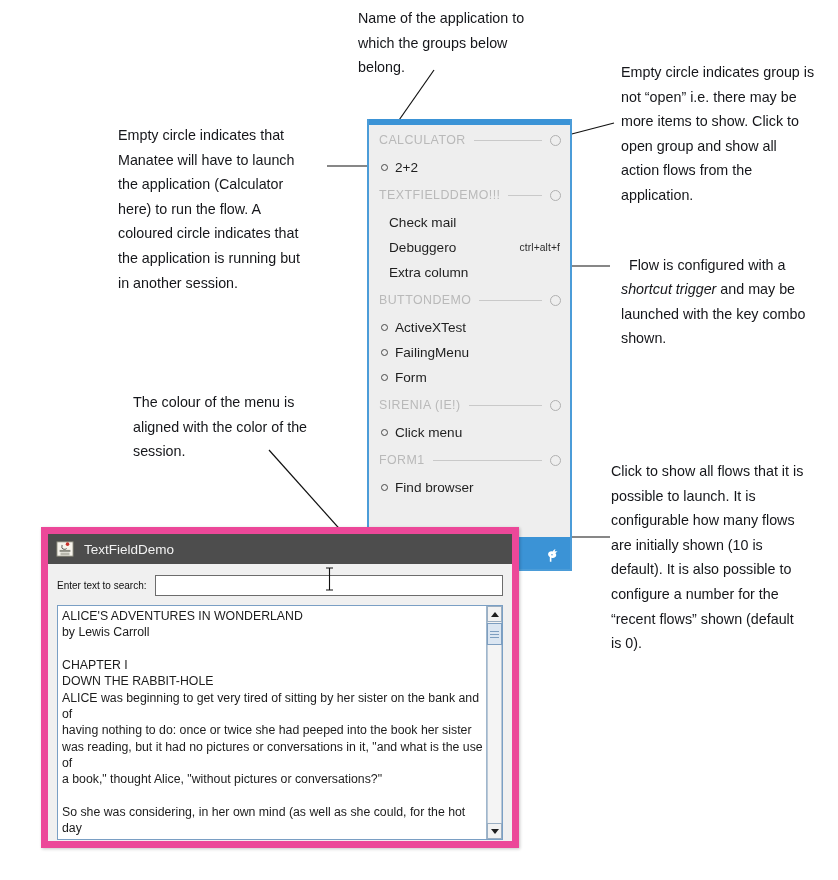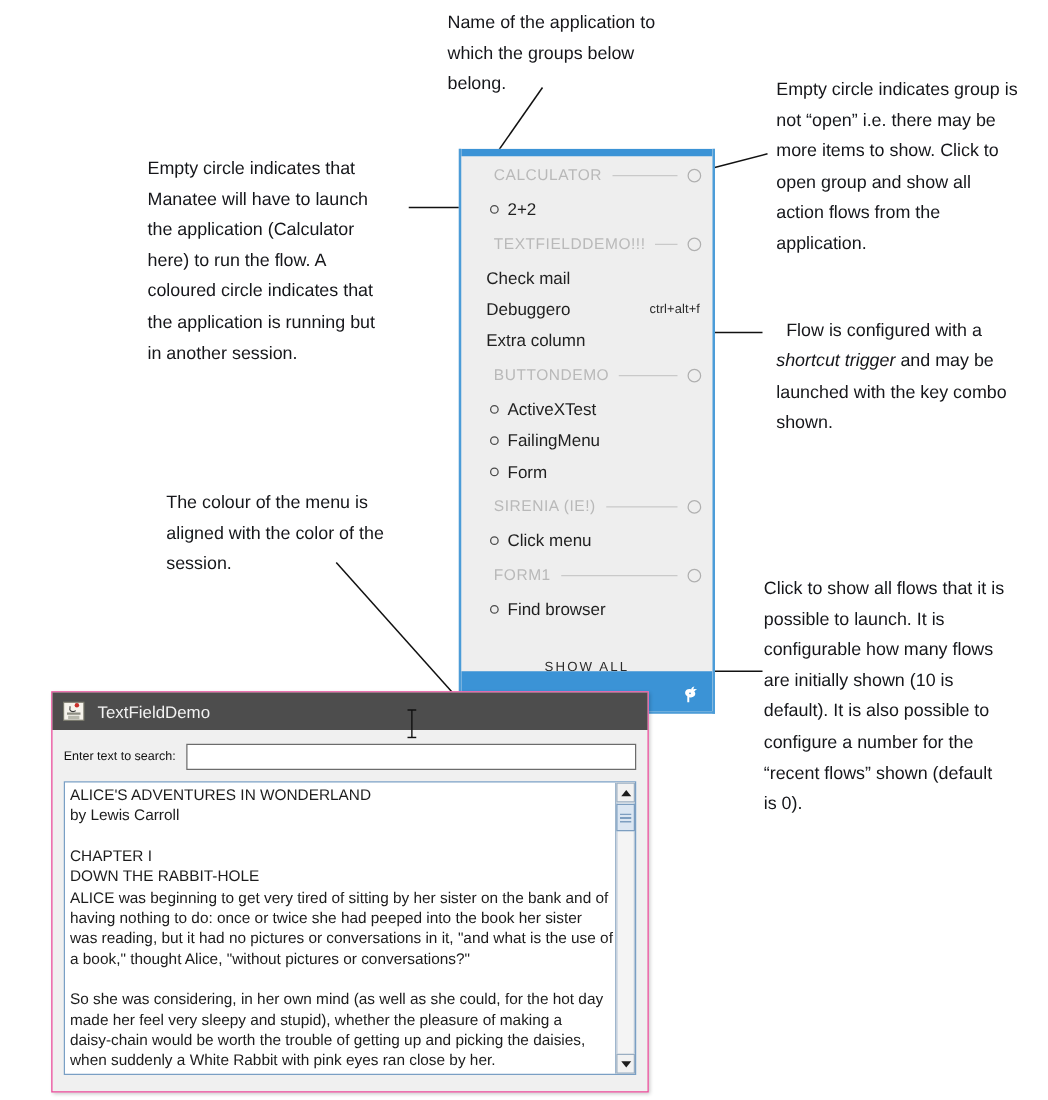--- a/index.html
+++ b/index.html
@@ -56,21 +56,21 @@
     width: 100%;
   }
   #menu-body {
     padding: 0;
   }
 
   .group-header {
     display: flex;
     align-items: center;
     height: 30px;
-    padding: 0 9px 0 26px;
+    padding: 0 9px 0 10px;
     box-sizing: border-box;
   }
   .group-title {
     font-size: 12.4px;
     letter-spacing: 0.45px;
     color: #b9b9b9;
     white-space: nowrap;
     font-family: "Liberation Sans", sans-serif;
   }
   .group-rule {
@@ -85,21 +85,21 @@
     border: 1px solid #b0b0b0;
     border-radius: 50%;
     background: transparent;
     flex: 0 0 auto;
   }
 
   .flow-row {
     display: flex;
     align-items: center;
     height: 25px;
-    padding: 0 10px 0 23px;
+    padding: 0 10px 0 12px;
     box-sizing: border-box;
   }
   .flow-bullet {
     width: 5px;
     height: 5px;
     border: 1px solid #4a4a4a;
     border-radius: 50%;
     background: transparent;
     flex: 0 0 auto;
     margin-right: 7px;
@@ -140,25 +140,25 @@
     right: 8px;
     bottom: 3px;
     width: 20px;
     height: 20px;
   }
 
   
   #demo-window {
     position: absolute;
     left: 41px;
-    top: 553px;
+    top: 527px;
     width: 478px;
     height: 321px;
     background: #f0f0f0;
-    border: 1px solid #ec4899;
+    border: 7px solid #ec4899;
     box-sizing: border-box;
     box-shadow: 1px 1px 3px rgba(0,0,0,0.22);
   }
   #demo-titlebar {
     height: 30px;
     background: #4d4d4d;
     display: flex;
     align-items: center;
     padding-left: 8px;
     box-sizing: border-box;

